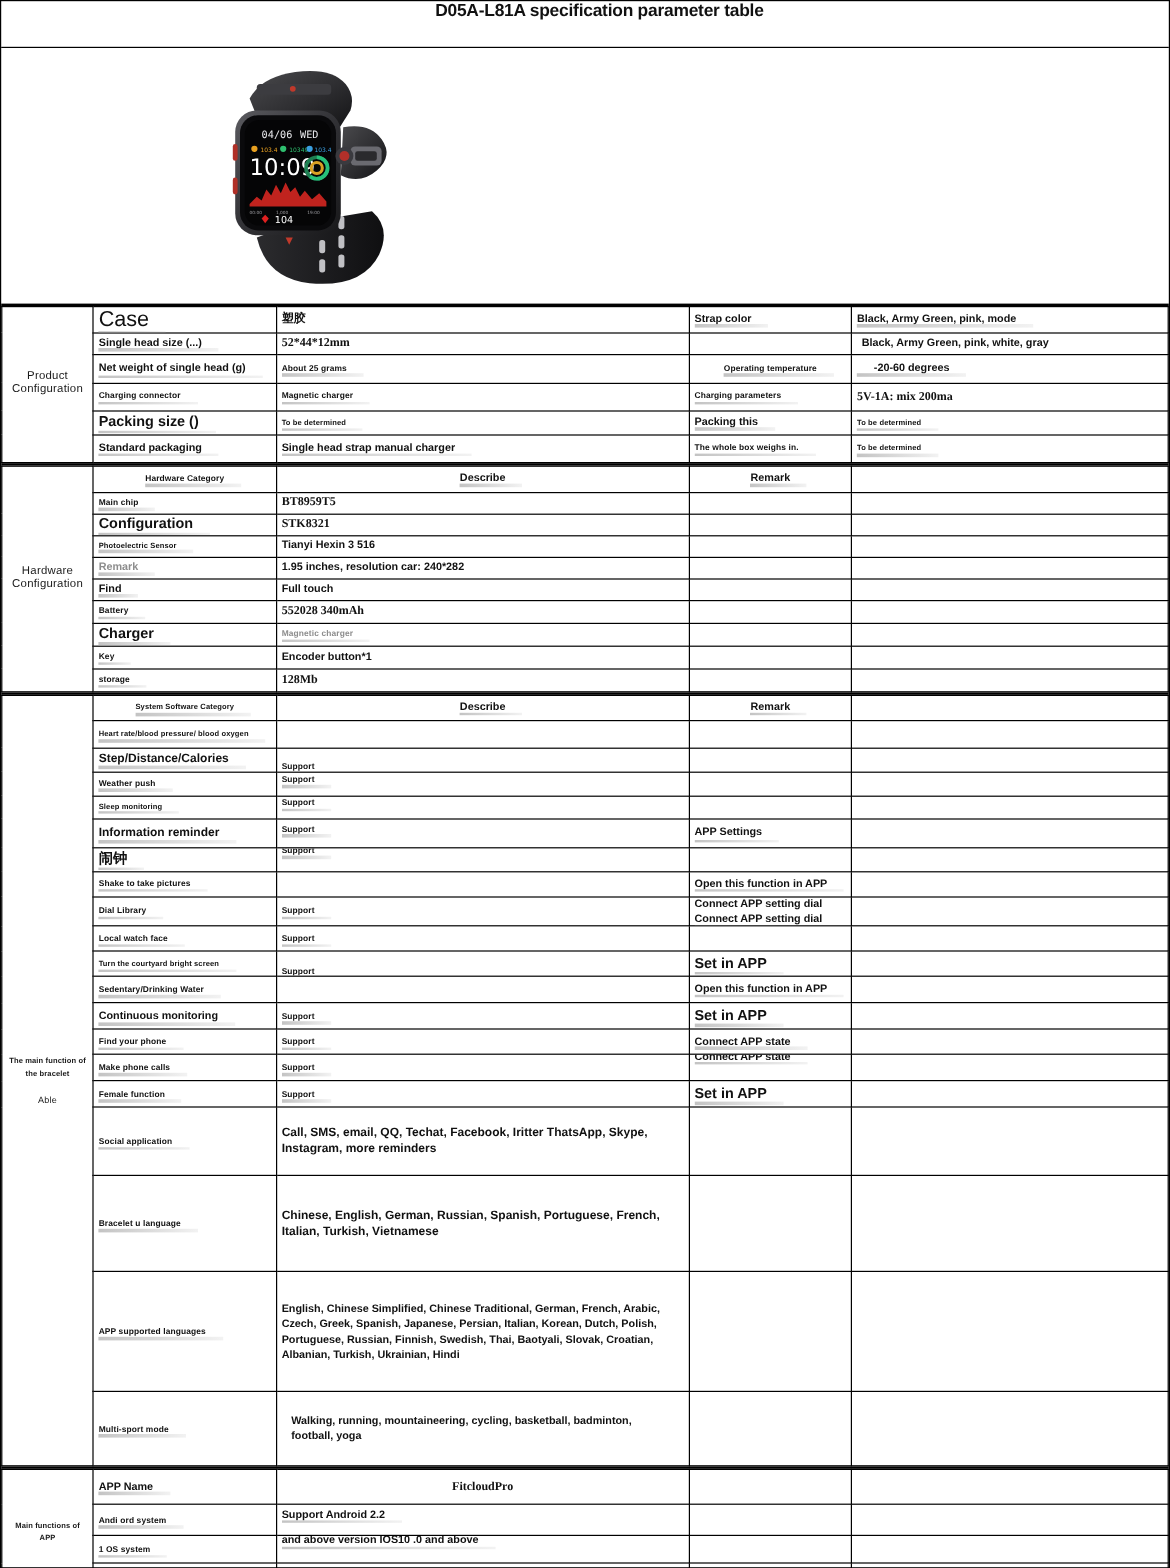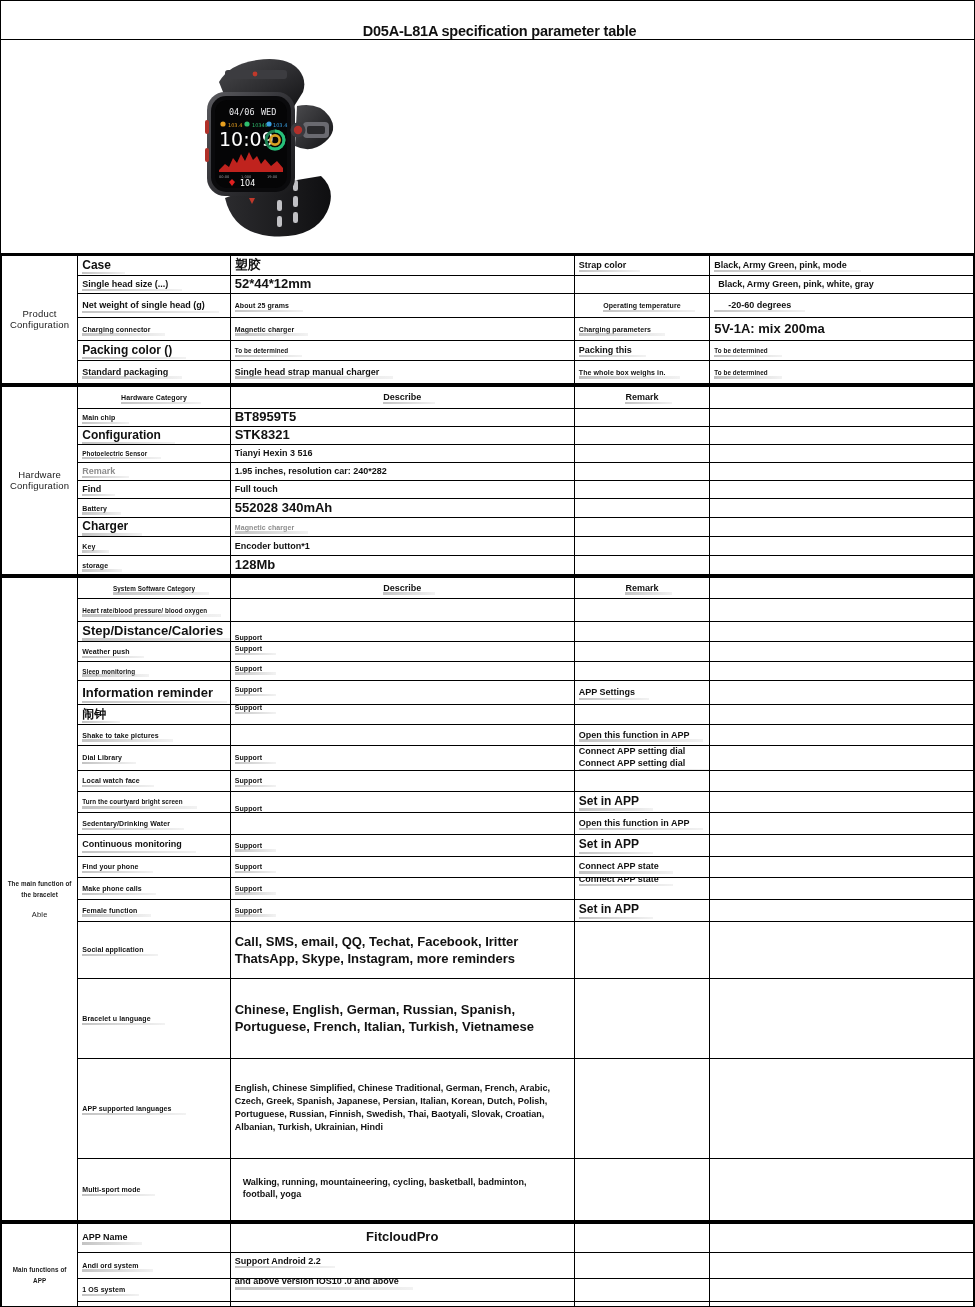--- a/index.html
+++ b/index.html
@@ -20,39 +20,39 @@
     height: 1307px;
     box-sizing: border-box;
     border: 1.5px solid #000;
   }
 
   
   .title-band {
     height: 38px;
     border-bottom: 1.5px solid #000;
     display: flex;
-    align-items: flex-end;
+    align-items: flex-start;
     justify-content: center;
     padding-left: 24px;
   }
   .title-band .title {
     font-size: 14.5px;
     font-weight: bold;
     letter-spacing: -0.2px;
   }
 
   
   .hero-band {
     height: 213px;
     border-bottom: 2px solid #000;
     position: relative;
   }
   .watch-wrap {
     position: absolute;
-    left: 184px;
+    left: 173px;
     top: 8px;
     width: 168px;
     height: 195px;
   }
 
   
   table.spec {
     width: 100%;
     border-collapse: collapse;
     table-layout: fixed;
@@ -89,27 +89,27 @@
     color: #1a1a1a;
     letter-spacing: 0.2px;
   }
   .sect-label .sub {
     display: block;
     margin-top: 12px;
     font-size: 7.5px;
   }
 
   
-  .t-xl  { font-size: 12px;  font-weight: bold; }
+  .t-xl  { font-size: 18px;  font-weight: normal; }
   .t-lg  { font-size: 12px;  font-weight: bold; }
-  .t-md  { font-size: 13px; font-weight: bold; }
+  .t-md  { font-size: 10px; font-weight: bold; }
   .t-sm  { font-size: 9px;   font-weight: bold; }
   .t-xs  { font-size: 7px;   font-weight: bold; letter-spacing:.1px; }
   .t-xxs { font-size: 6.3px; font-weight: bold; letter-spacing:.1px; }
-  .mono  { font-family: Liberation Sans, sans-serif; font-weight: bold; }
+  .mono  { font-family: Liberation Serif, serif; font-weight: bold; }
   .faded { color: #8d8d8d; }
   .ctr   { text-align: center; }
   .nowrap{ white-space: nowrap; }
   .cjk   { font-family: "DejaVu Sans", sans-serif; font-weight: bold; }
 
   
   .ghost {
     position: relative;
     display: inline-block;
   }
@@ -242,21 +242,21 @@
           <td class="ctr"><span class="t-xs ghost multi">Operating temperature</span></td>
           <td colspan="2"><span class="t-sm pad-l2 ghost nowrap">-20-60 degrees</span></td>
         </tr>
         <tr>
           <td style="height:22px"><span class="t-xs ghost multi">Charging connector</span></td>
           <td><span class="t-xs ghost">Magnetic charger</span></td>
           <td><span class="t-xs ghost multi">Charging parameters</span></td>
           <td colspan="2"><span class="t-md mono nowrap">5V-1A:     mix 200ma</span></td>
         </tr>
         <tr>
-          <td style="height:19px"><span class="t-lg ghost">Packing color ()</span></td>
+          <td style="height:19px"><span class="t-lg ghost">Packing size ()</span></td>
           <td><span class="t-xxs ghost multi" style="display:inline-block;max-width:60px">To be determined</span></td>
           <td><span class="t-sm ghost">Packing this</span></td>
           <td colspan="2"><span class="t-xxs ghost multi" style="display:inline-block;max-width:60px">To be determined</span></td>
         </tr>
         <tr>
           <td style="height:22px"><span class="t-sm ghost">Standard packaging</span></td>
           <td><span class="t-sm ghost">Single head strap manual charger</span></td>
           <td><span class="t-xs ghost multi">The whole box weighs in.</span></td>
           <td colspan="2"><span class="t-xxs ghost multi" style="display:inline-block;max-width:60px">To be determined</span></td>
         </tr>

